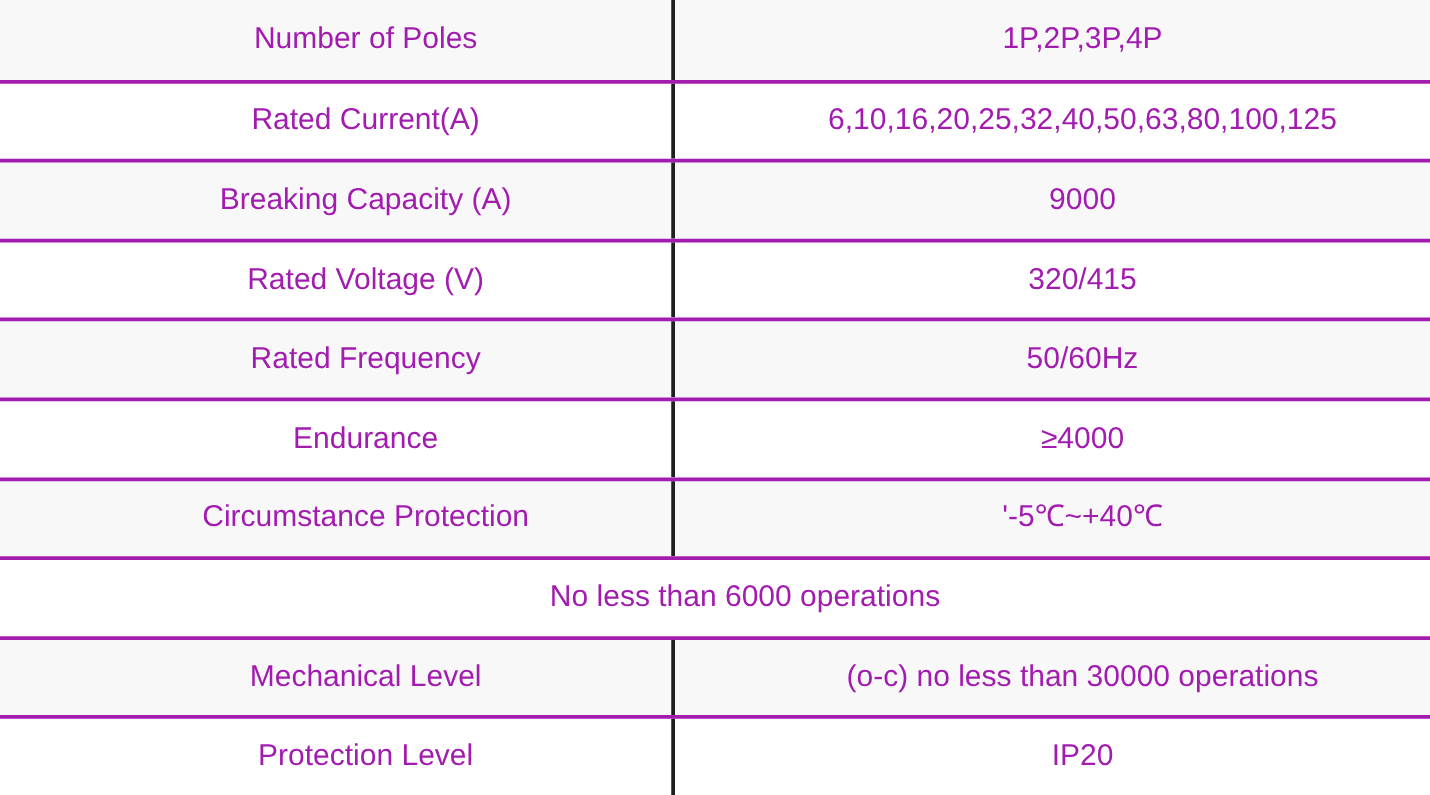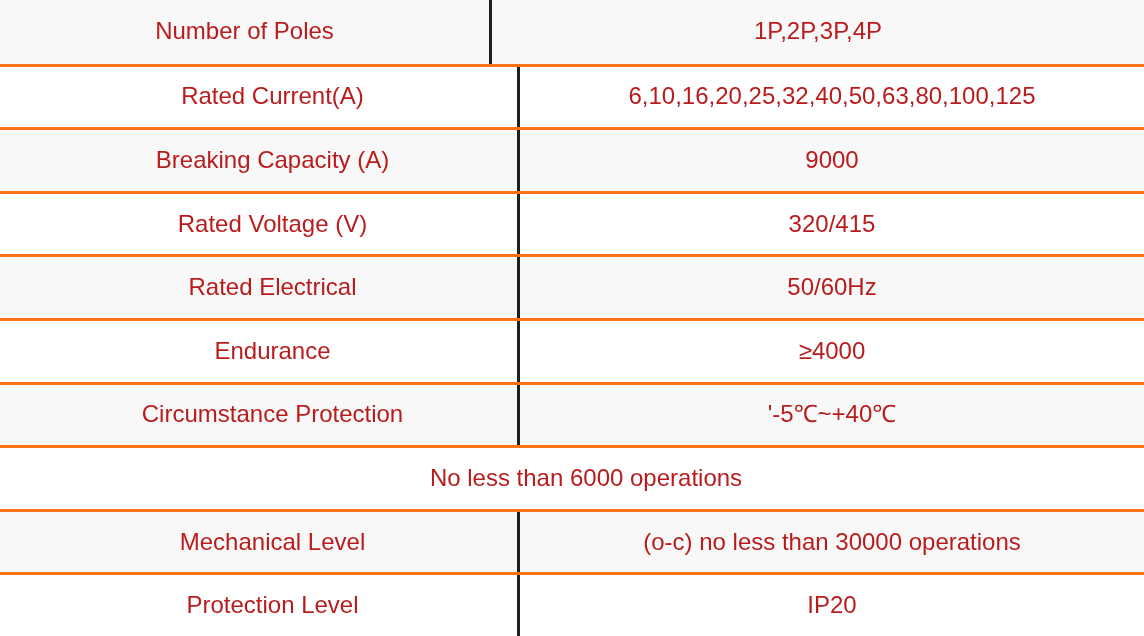--- a/index.html
+++ b/index.html
@@ -14,39 +14,39 @@
     display: grid;
     grid-template-rows: repeat(10, 1fr);
     background: #ffffff;
     overflow: hidden;
   }
   .spec-row {
     display: flex;
     box-sizing: border-box;
   }
   .spec-row + .spec-row {
-    border-top: 3px solid #f97316;
-    padding-left: 28px;
+    border-top: 3px solid #a21caf;
   }
   .spec-row:nth-child(odd) {
     background: #f8f8f8;
   }
   .spec-row:nth-child(even) {
     background: #ffffff;
   }
   .cell {
     display: flex;
     align-items: center;
     justify-content: center;
     text-align: right;
     font-size: 24px;
     line-height: 1.2;
-    color: #b91c1c;
+    color: #a21caf;
     box-sizing: border-box;
     padding: 0 10px;
+    margin-left: 48px;
   }
   .cell.name {
     width: 492px;
     flex: 0 0 492px;
     border-right: 3px solid #1f1f1f;
   }
   .cell.value {
     flex: 1 1 auto;
   }
 </style>
@@ -64,21 +64,21 @@
   </div>
   <div class="spec-row">
     <div class="cell name">Breaking Capacity (A)</div>
     <div class="cell value">9000</div>
   </div>
   <div class="spec-row">
     <div class="cell name">Rated Voltage (V)</div>
     <div class="cell value">320/415</div>
   </div>
   <div class="spec-row">
-    <div class="cell name">Rated Electrical</div>
+    <div class="cell name">Rated Frequency</div>
     <div class="cell value">50/60Hz</div>
   </div>
   <div class="spec-row">
     <div class="cell name">Endurance</div>
     <div class="cell value">≥4000</div>
   </div>
   <div class="spec-row">
     <div class="cell name">Circumstance Protection</div>
     <div class="cell value">'-5℃~+40℃</div>
   </div>

